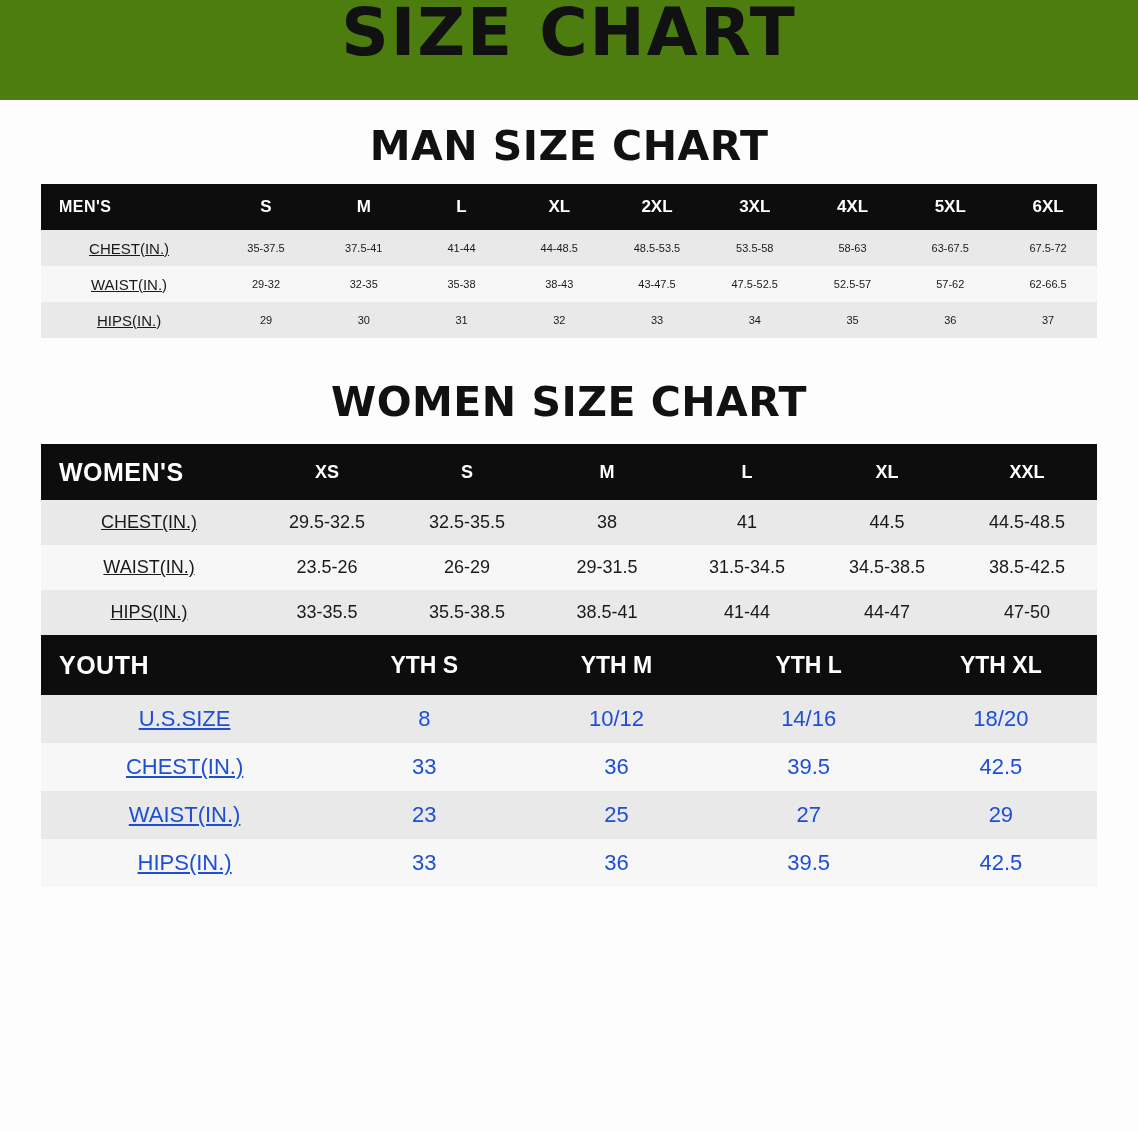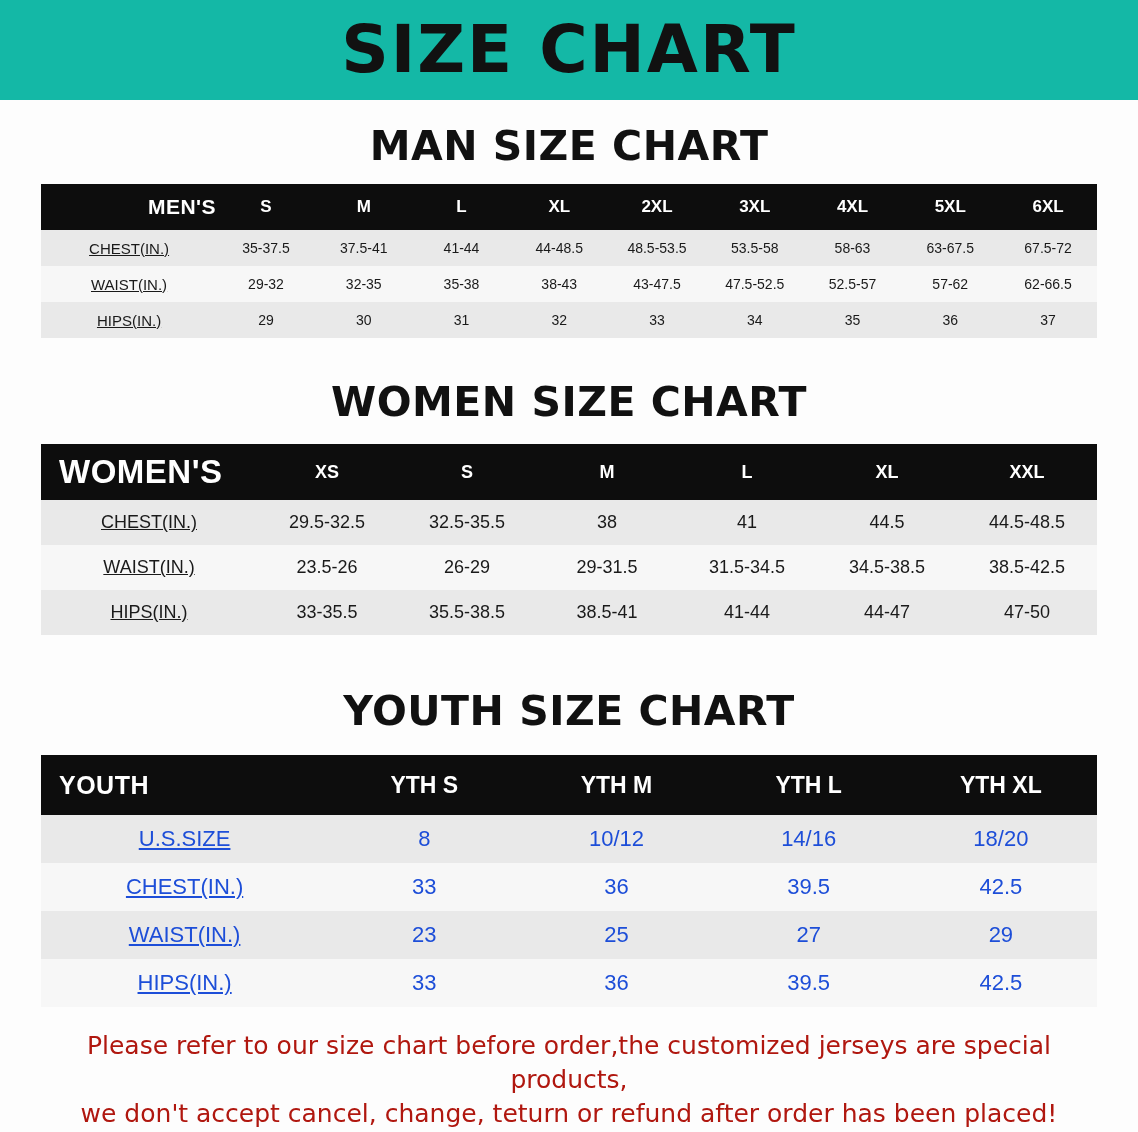--- a/index.html
+++ b/index.html
@@ -16,23 +16,23 @@
   }
   .page {
     width: 1138px;
     height: 1132px;
     position: relative;
     background: #fdfdfd;
   }
   
   .banner {
     height: 100px;
-    background: #14b8a6;
+    background: #4d7c0f;
     display: flex;
-    align-items: center;
+    align-items: flex-start;
     justify-content: center;
   }
   .banner-title {
     font-family: "DejaVu Sans", sans-serif;
     font-weight: bold;
     font-size: 66px;
     letter-spacing: 2px;
     color: #111;
     line-height: 1;
   }
@@ -76,28 +76,28 @@
     text-align: center;
     font-weight: normal;
     text-decoration: underline;
   }
   .row-a td { background: #e9e9e9; }
   .row-b td { background: #f7f7f7; }
 
   
   #men-table { width: 1056px; }
   #men-table thead th { height: 44px; font-size: 17px; }
-  #men-table thead th.first { font-size: 21px; text-align: right; }
-  #men-table td { height: 34px; font-size: 14px; color: #1a1a1a; }
+  #men-table thead th.first { font-size: 16px; }
+  #men-table td { height: 34px; font-size: 11px; color: #1a1a1a; }
   #men-table td.first { font-size: 15px; }
 
   
   #women-table { width: 1056px; }
   #women-table thead th { height: 54px; font-size: 18px; }
-  #women-table thead th.first { font-size: 33px; }
+  #women-table thead th.first { font-size: 25px; }
   #women-table td { height: 43px; font-size: 18px; color: #1a1a1a; }
 
   
   #youth-table { width: 1056px; }
   #youth-table thead th { height: 58px; font-size: 23px; margin-top: 7px; }
   #youth-table thead th.first { font-size: 25px; }
   #youth-table td { height: 46px; font-size: 22px; color: #1d4ed8; }
 
   
   .note {
@@ -221,21 +221,20 @@
         <td>33-35.5</td>
         <td>35.5-38.5</td>
         <td>38.5-41</td>
         <td>41-44</td>
         <td>44-47</td>
         <td>47-50</td>
       </tr>
     </tbody>
   </table>
 
-  <div class="section-title yst">YOUTH SIZE CHART</div>
   <table class="tbl" id="youth-table">
     <colgroup>
       <col style="width:260px">
       <col span="4" style="width:174px">
     </colgroup>
     <thead>
       <tr>
         <th class="first">YOUTH</th>
         <th>YTH S</th>
         <th>YTH M</th>
@@ -268,18 +267,14 @@
       <tr class="row-b">
         <td class="first">HIPS(IN.)</td>
         <td>33</td>
         <td>36</td>
         <td>39.5</td>
         <td>42.5</td>
       </tr>
     </tbody>
   </table>
 
-  <div class="note">
-    <span>Please refer to our size chart before order,the customized jerseys are special products,</span>
-    <span>we don't accept cancel, change, teturn or refund after order has been placed!</span>
-  </div>
 
 </div>
 
 </body></html>

